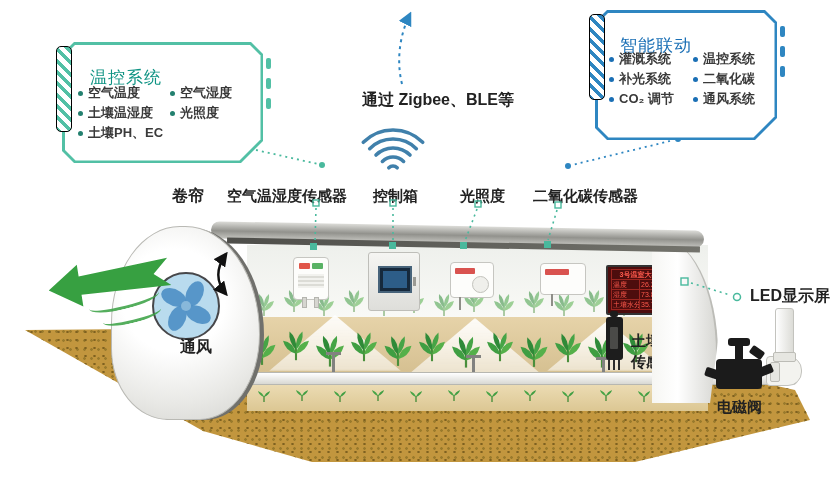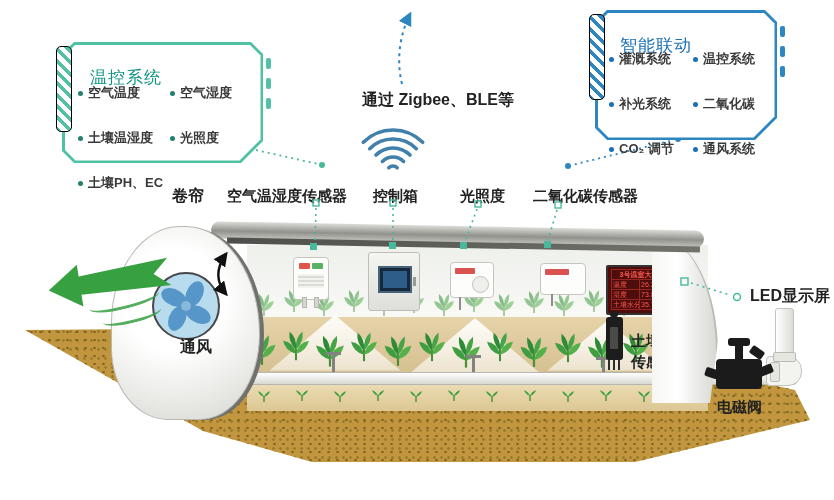--- a/index.html
+++ b/index.html
@@ -11,21 +11,21 @@
   .panel{position:absolute;}
   .panel .shell{position:absolute;inset:0;
     clip-path:polygon(0 12px,12px 0,calc(100% - 12px) 0,100% 12px,100% calc(100% - 22px),calc(100% - 22px) 100%,12px 100%,0 calc(100% - 12px));}
   .panel .inner{position:absolute;inset:2.5px;background:#fff;
     clip-path:polygon(0 11px,11px 0,calc(100% - 11px) 0,100% 11px,100% calc(100% - 21px),calc(100% - 21px) 100%,11px 100%,0 calc(100% - 11px));}
   .panel.teal .shell{background:#52c0a5;}
   .panel.blue .shell{background:#2e86c1;}
   .panel-title{position:absolute;left:28px;top:12px;font-size:17px;font-weight:normal;letter-spacing:1px;margin-top:12px;}
   .panel.teal .panel-title{color:#0e9383;}
   .panel.blue .panel-title{color:#1a6fb5;}
-  .items{position:absolute;left:16px;top:42px;display:grid;grid-template-columns:92px 100px;row-gap:27px;}
+  .items{position:absolute;left:16px;top:42px;display:grid;grid-template-columns:92px 100px;row-gap:2px;}
   .panel.blue .items{grid-template-columns:84px 90px;}
   .item{display:flex;align-items:center;font-size:13px;font-weight:bold;color:#3a3a3a;white-space:nowrap;}
   .dot{width:5px;height:5px;border-radius:50%;margin-right:5px;flex:0 0 auto;}
   .panel.teal .dot{background:#23806f;}
   .panel.blue .dot{background:#1a6fb5;}
   .hatch{position:absolute;border-radius:5px;}
   .hatch.v{width:14px;height:84px;border:1.5px solid;}
   .teal-h{border-color:#52c0a5;background:repeating-linear-gradient(45deg,#52c0a5 0 3.5px,#fff 3.5px 8px);}
   .blue-h{border-color:#2e86c1;background:repeating-linear-gradient(45deg,#2e86c1 0 3.5px,#fff 3.5px 8px);}
   .tick{position:absolute;width:5px;height:11px;border-radius:2px;}

